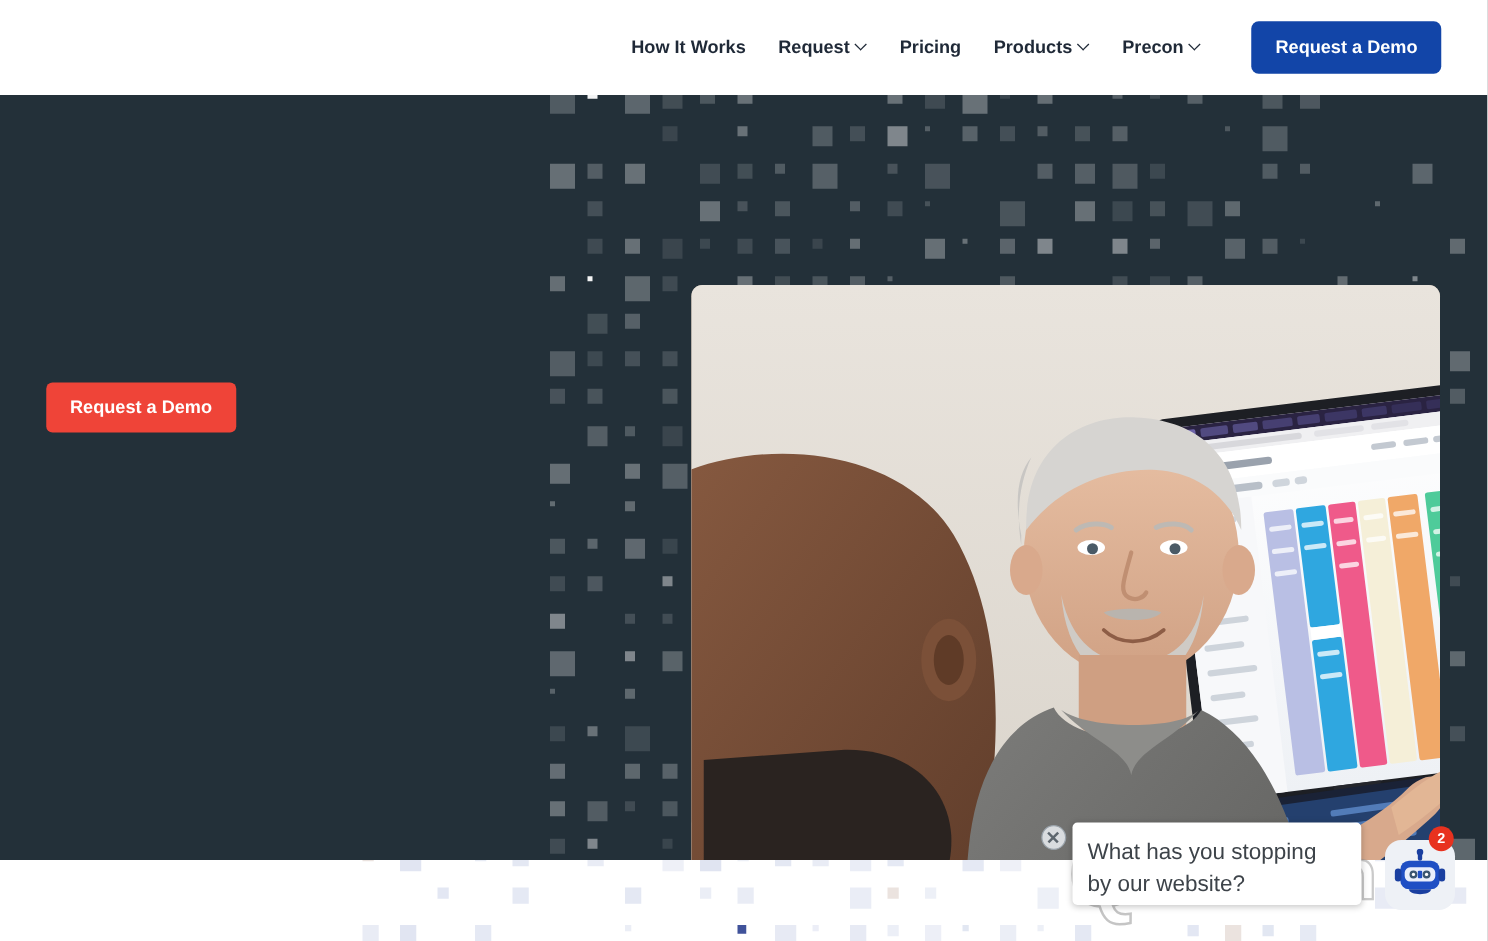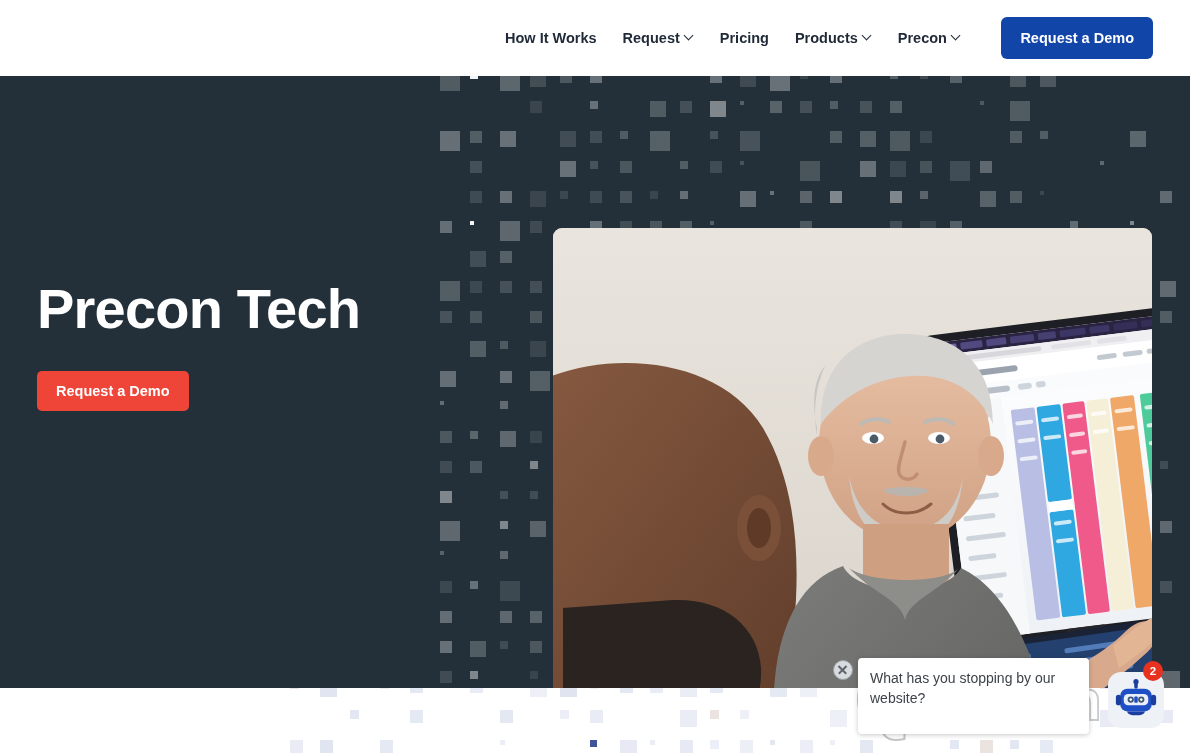--- a/index.html
+++ b/index.html
@@ -226,22 +226,22 @@
 
   .chat-bubble {
     position: absolute;
     left: 858px;
     top: 658px;
     width: 231px;
     min-height: 53px;
     background: #ffffff;
     border-radius: 4px;
     box-shadow: 0 1px 5px rgba(0,0,0,0.22);
-    padding: 10px 12px 25px 12px;
-    font-size: 14px;
+    padding: 10px 12px 4px 12px;
+    font-size: 18px;
     line-height: 1.45;
     color: #3d4349;
     z-index: 58;
     cursor: pointer;
   }
 
   .chat-launcher {
     position: absolute;
     left: 1108px;
     top: 672px;
@@ -660,21 +660,20 @@
         <div class="sq" style="left: 950px; top: 595px; width: 16px; height: 16px; background: rgb(255, 255, 255); opacity: 0.232;"></div>
         <div class="sq" style="left: 980px; top: 595px; width: 8px; height: 8px; background: rgb(255, 255, 255); opacity: 0.32;"></div>
         <div class="sq" style="left: 1040px; top: 595px; width: 16px; height: 16px; background: rgb(255, 255, 255); opacity: 0.203;"></div>
         <div class="sq" style="left: 1070px; top: 595px; width: 4px; height: 4px; background: rgb(255, 255, 255); opacity: 0.302;"></div>
         <div class="sq" style="left: 1160px; top: 595px; width: 20px; height: 20px; background: rgb(255, 255, 255); opacity: 0.268;"></div>
       </div>
 
     <div class="hero-content">
       <h1 class="hero-title">
         <br>
-        <span>Precon Tech</span>
       </h1>
       <button class="btn-demo-hero">Request a Demo</button>
     </div>
 
     <div class="hero-photo">
       <svg viewBox="0 0 599 525" preserveAspectRatio="xMidYMid slice" aria-hidden="true">
         <defs>
           <linearGradient id="wallg" x1="0" y1="0" x2="0" y2="1">
             <stop offset="0" stop-color="#e9e4dd"></stop>
             <stop offset="1" stop-color="#d8d2c9"></stop>

